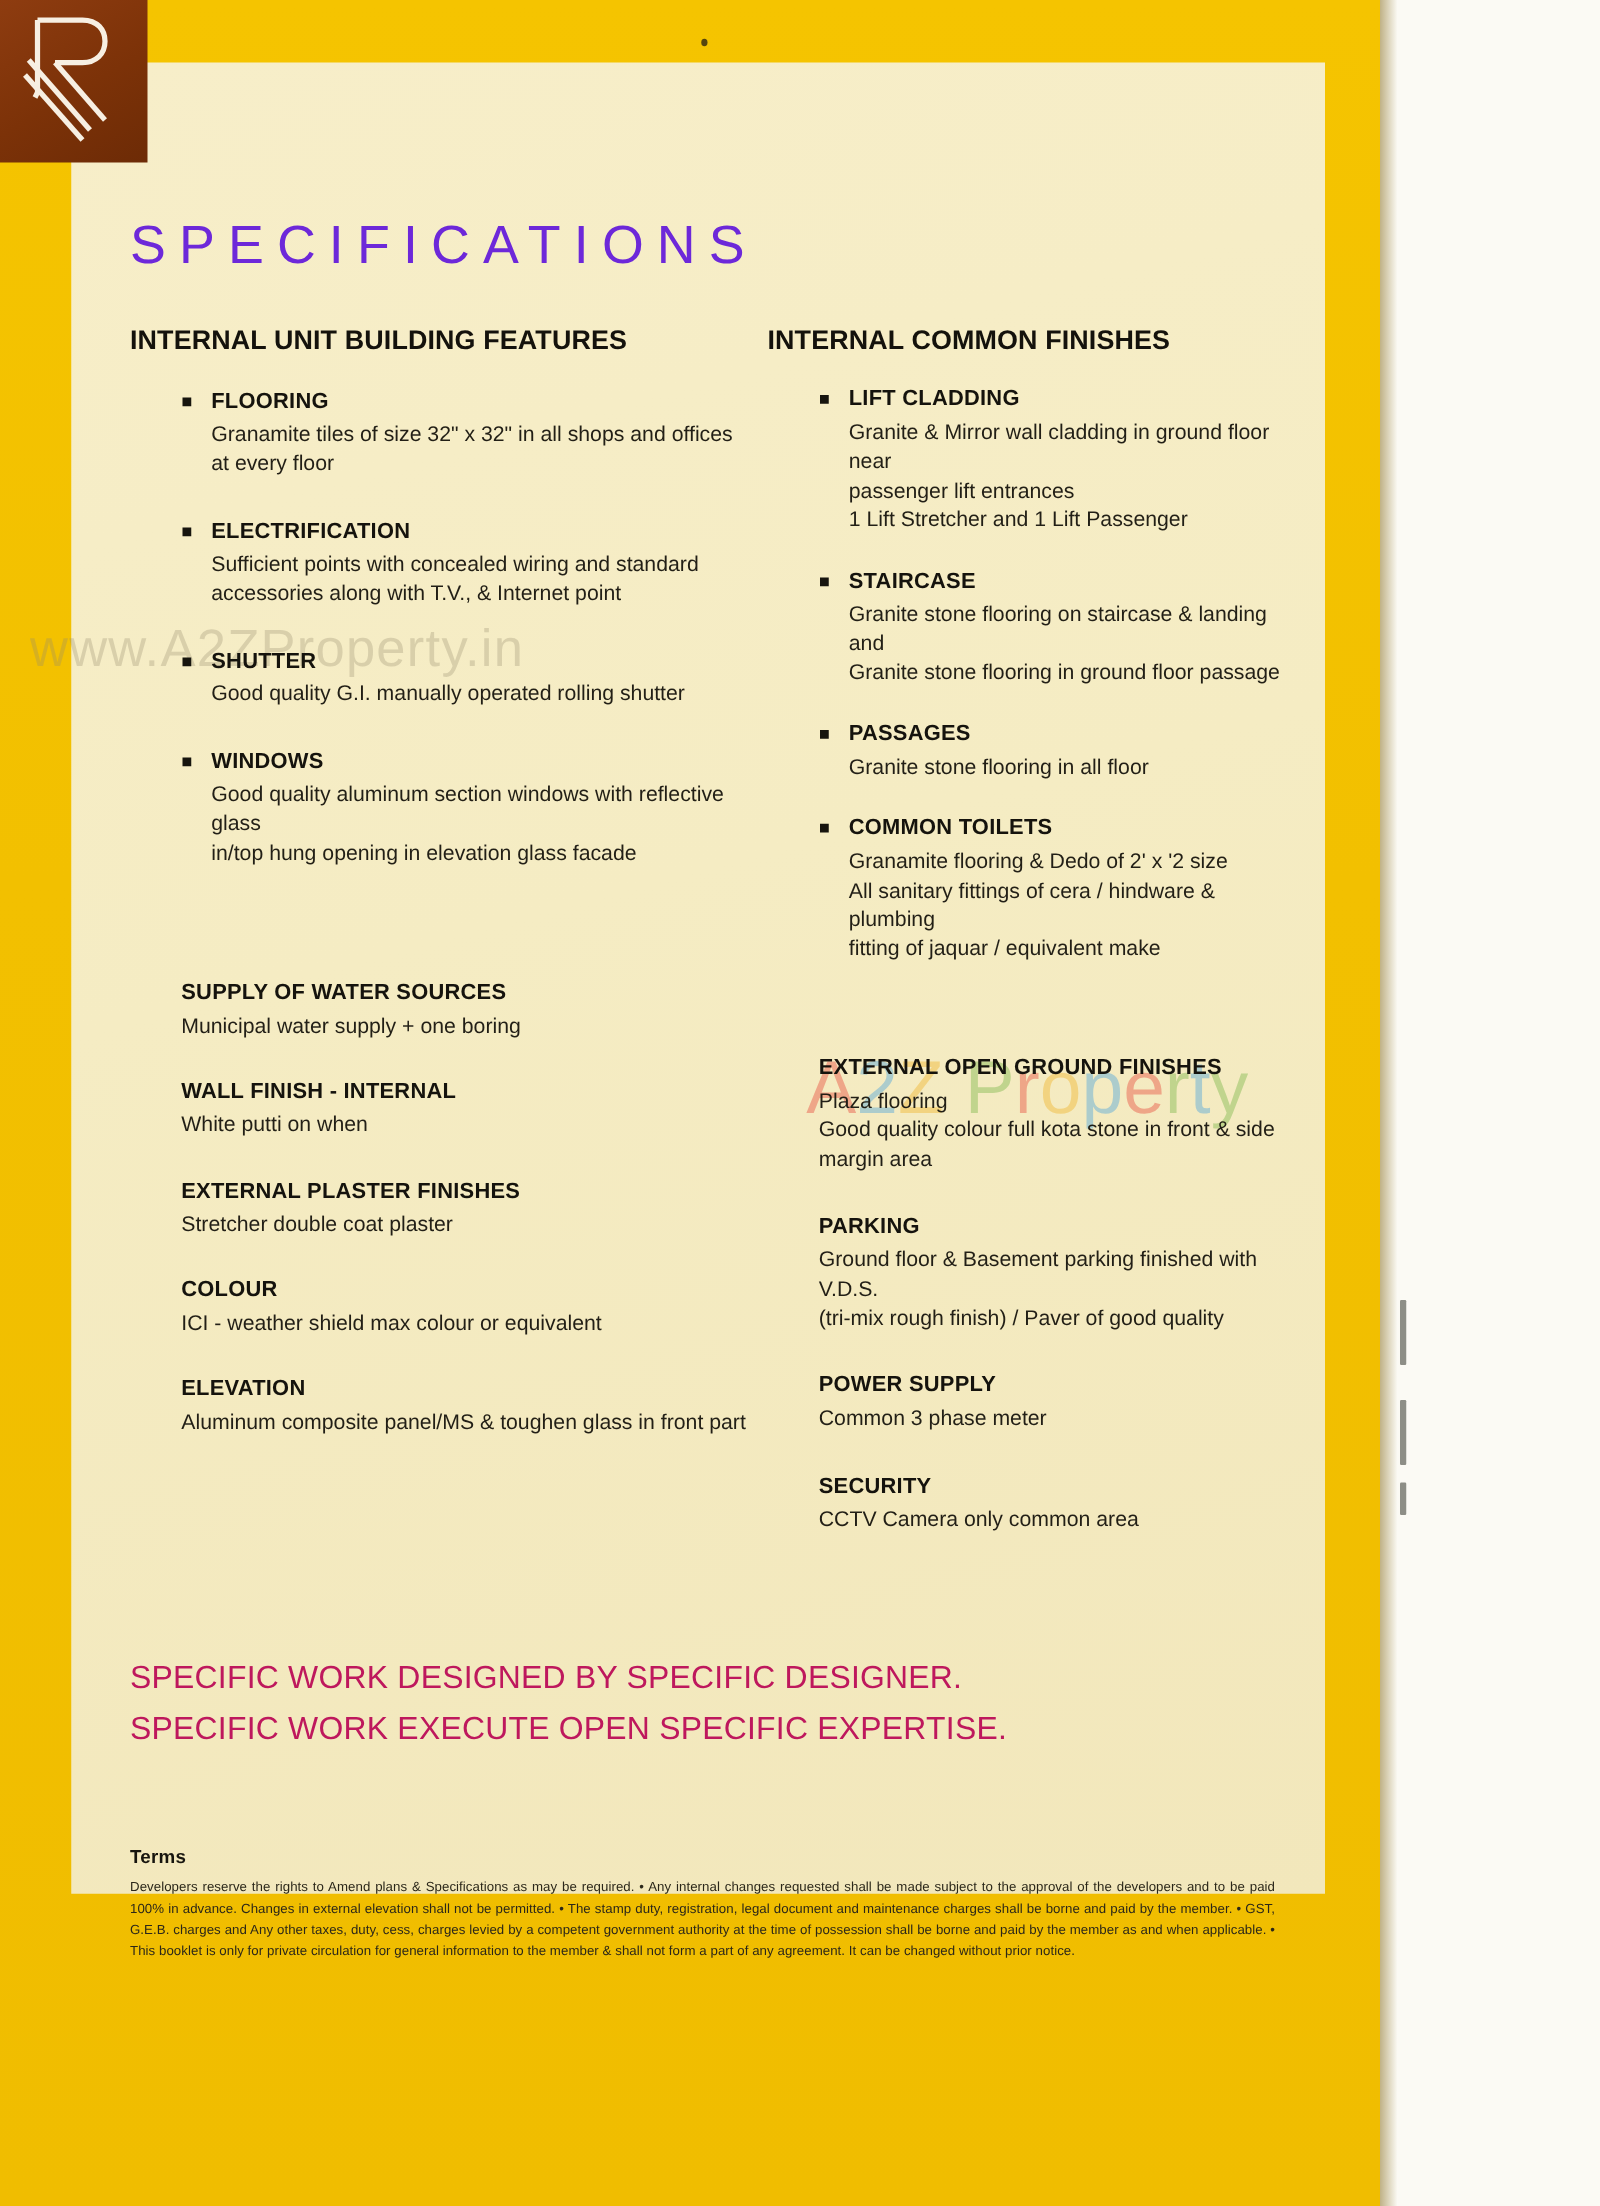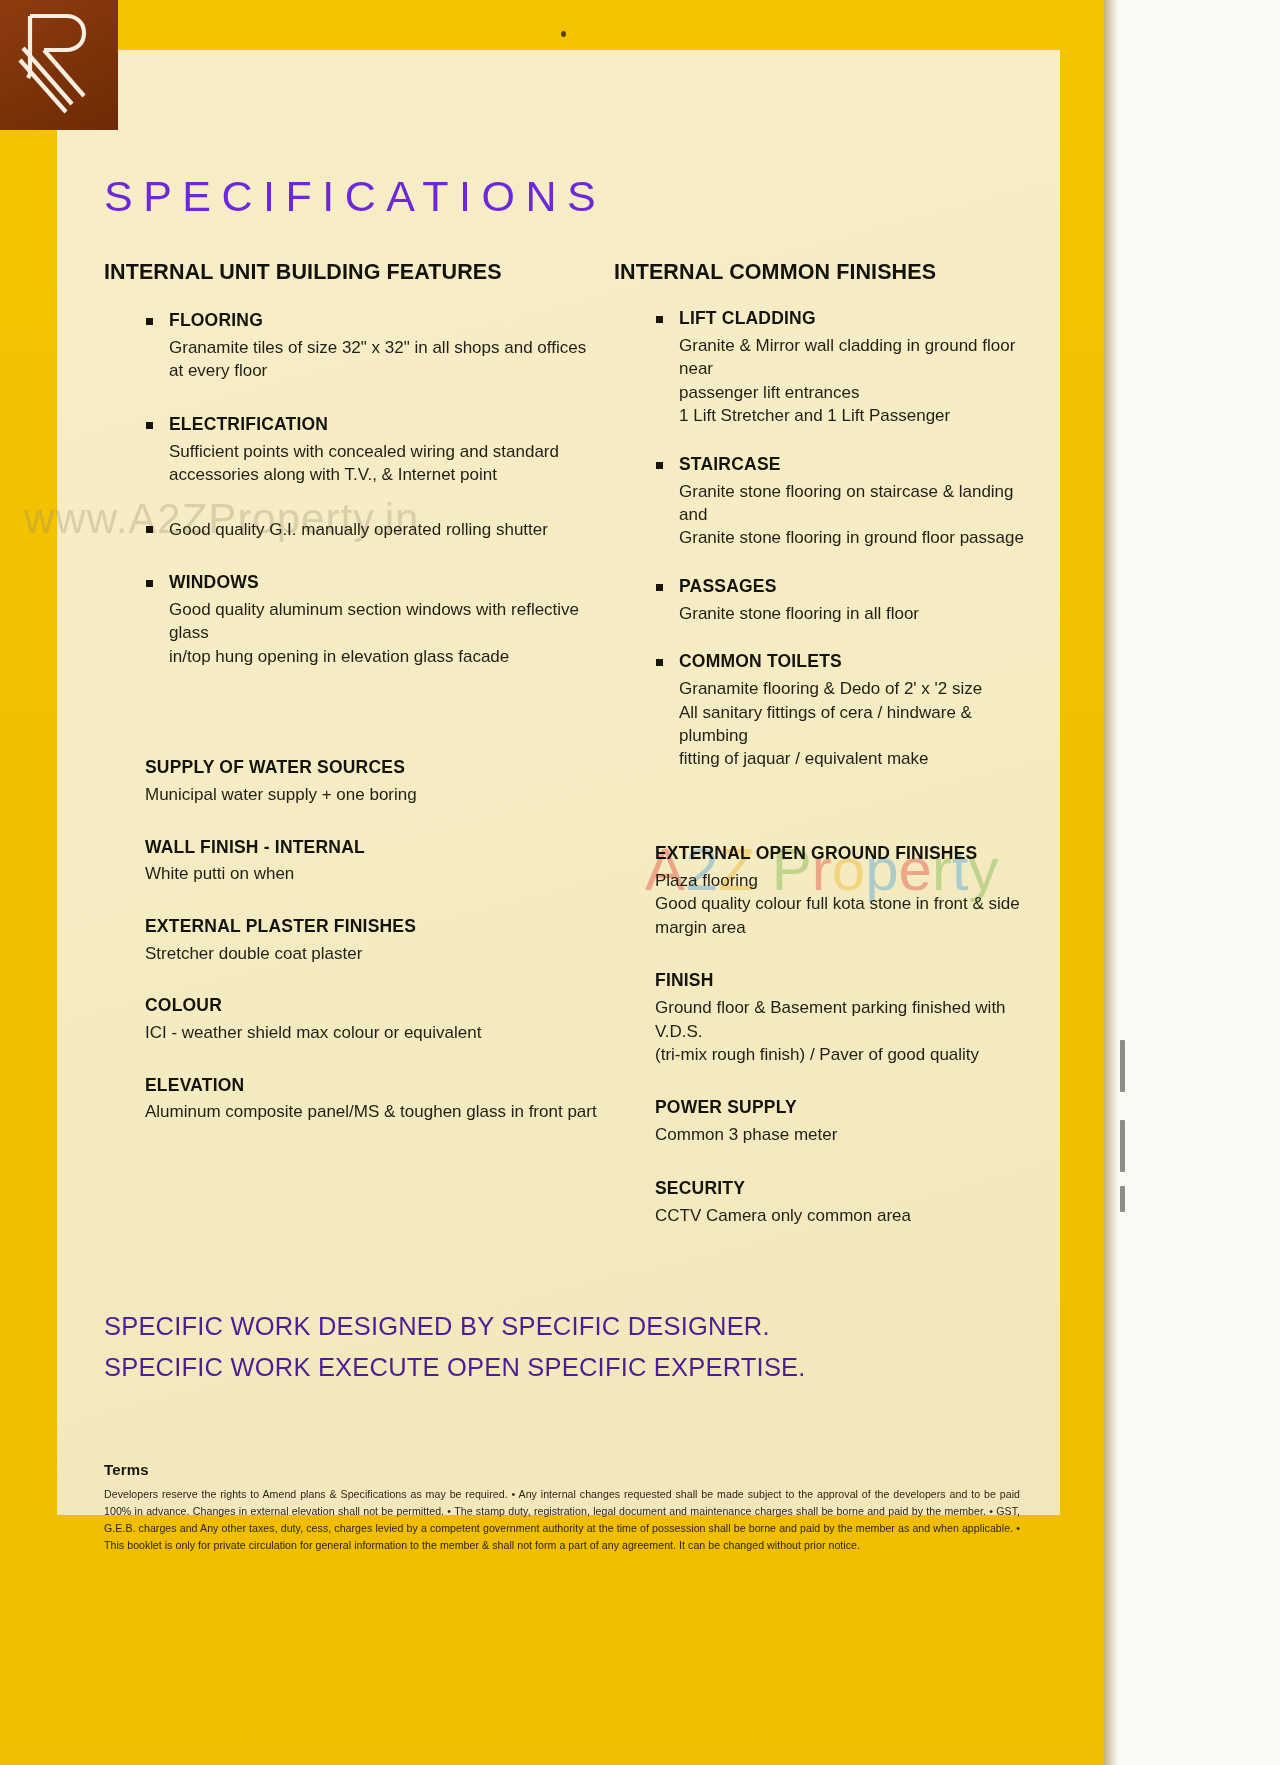--- a/index.html
+++ b/index.html
@@ -149,22 +149,22 @@
   
   .col-left  .spec.bulleted { margin-bottom: 31px; }
   .col-right .spec.bulleted { margin-bottom: 26px; }
   .group-gap { height: 58px; }
   .group-gap-right { height: 46px; }
   .spec.plain { margin-bottom: 30px; }
   .col-right .spec.plain { margin-bottom: 31px; }
 
   
   .tagline {
-    margin-top: 48px;
-    color: #4c1d95;
+    margin-top: 64px;
+    color: #be185d;
   }
   .tagline-line {
     font-size: 25.5px;
     font-weight: 400;
     letter-spacing: .2px;
     line-height: 1.62;
     white-space: nowrap;
   }
 
   
@@ -271,20 +271,21 @@
 at every floor</div>
         </div>
 
         <div class="spec bulleted">
           <div class="spec-title">ELECTRIFICATION</div>
           <div class="spec-body">Sufficient points with concealed wiring and standard
 accessories along with T.V., &amp; Internet point</div>
         </div>
 
         <div class="spec bulleted">
+          <div class="spec-title">SHUTTER</div>
           <div class="spec-body">Good quality G.I. manually operated rolling shutter</div>
         </div>
 
         <div class="spec bulleted">
           <div class="spec-title">WINDOWS</div>
           <div class="spec-body">Good quality aluminum section windows with reflective glass
 in/top hung opening in elevation glass facade</div>
         </div>
 
         <div class="group-gap"></div>
@@ -346,21 +347,21 @@
         <div class="group-gap-right"></div>
 
         <div class="spec plain">
           <div class="spec-title">EXTERNAL OPEN GROUND FINISHES</div>
           <div class="spec-body">Plaza flooring
 Good quality colour full kota stone in front &amp; side
 margin area</div>
         </div>
 
         <div class="spec plain">
-          <div class="spec-title">FINISH</div>
+          <div class="spec-title">PARKING</div>
           <div class="spec-body">Ground floor &amp; Basement parking finished with V.D.S.
 (tri-mix rough finish) / Paver of good quality</div>
         </div>
 
         <div class="spec plain">
           <div class="spec-title">POWER SUPPLY</div>
           <div class="spec-body">Common 3 phase meter</div>
         </div>
 
         <div class="spec plain">

